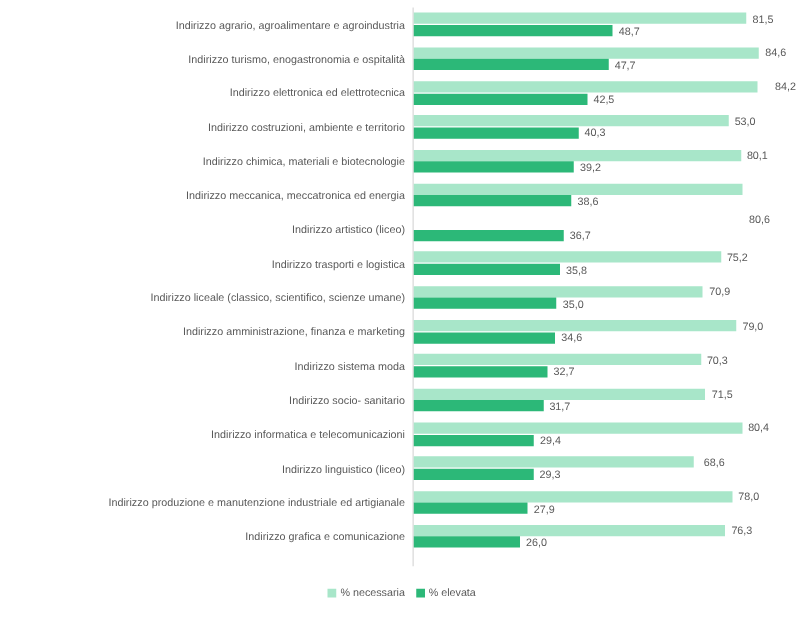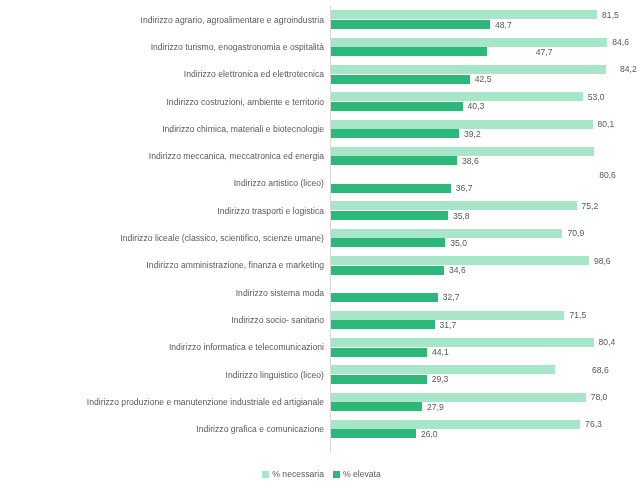--- a/index.html
+++ b/index.html
@@ -150,21 +150,21 @@
         </div>
         <div class="row">
           <div class="cat-label">Indirizzo turismo, enogastronomia e ospitalità</div>
           <div class="bars">
             <div class="bar-wrap light">
               <div class="bar" style="width: 276.219px; background: rgb(168, 230, 201);"></div>
               <div class="bar-value" style="left: 276.219px;">84,6</div>
             </div>
             <div class="bar-wrap dark">
               <div class="bar" style="width: 155.74px; background: rgb(44, 184, 120);"></div>
-              <div class="bar-value" style="left: 155.74px; margin-left: 44px;">47,7</div>
+              <div class="bar-value" style="left: 155.74px;">47,7</div>
             </div>
           </div>
         </div>
         <div class="row">
           <div class="cat-label">Indirizzo elettronica ed elettrotecnica</div>
           <div class="bars">
             <div class="bar-wrap light">
               <div class="bar" style="width: 274.913px; background: rgb(168, 230, 201);"></div>
               <div class="bar-value" style="left: 257px; padding-left: 32px;">84,2</div>
             </div>
@@ -246,31 +246,35 @@
               <div class="bar" style="width: 114.275px; background: rgb(44, 184, 120);"></div>
               <div class="bar-value" style="left: 114.275px;">35,0</div>
             </div>
           </div>
         </div>
         <div class="row">
           <div class="cat-label">Indirizzo amministrazione, finanza e marketing</div>
           <div class="bars">
             <div class="bar-wrap light">
               <div class="bar" style="width: 257.935px; background: rgb(168, 230, 201);"></div>
-              <div class="bar-value" style="left: 257.935px;">98,6</div>
+              <div class="bar-value" style="left: 257.935px;">79,0</div>
             </div>
             <div class="bar-wrap dark">
               <div class="bar" style="width: 112.969px; background: rgb(44, 184, 120);"></div>
               <div class="bar-value" style="left: 112.969px;">34,6</div>
             </div>
           </div>
         </div>
         <div class="row">
           <div class="cat-label">Indirizzo sistema moda</div>
           <div class="bars">
+            <div class="bar-wrap light">
+              <div class="bar" style="width: 229.53px; background: rgb(168, 230, 201);"></div>
+              <div class="bar-value" style="left: 229.53px;">70,3</div>
+            </div>
             <div class="bar-wrap dark">
               <div class="bar" style="width: 106.766px; background: rgb(44, 184, 120);"></div>
               <div class="bar-value" style="left: 106.766px;">32,7</div>
             </div>
           </div>
         </div>
         <div class="row">
           <div class="cat-label">Indirizzo socio- sanitario</div>
           <div class="bars">
             <div class="bar-wrap light">
@@ -285,30 +289,30 @@
         </div>
         <div class="row">
           <div class="cat-label">Indirizzo informatica e telecomunicazioni</div>
           <div class="bars">
             <div class="bar-wrap light">
               <div class="bar" style="width: 262.506px; background: rgb(168, 230, 201);"></div>
               <div class="bar-value" style="left: 262.506px;">80,4</div>
             </div>
             <div class="bar-wrap dark">
               <div class="bar" style="width: 95.991px; background: rgb(44, 184, 120);"></div>
-              <div class="bar-value" style="left: 95.991px;">44,1</div>
+              <div class="bar-value" style="left: 95.991px;">29,4</div>
             </div>
           </div>
         </div>
         <div class="row">
           <div class="cat-label">Indirizzo linguistico (liceo)</div>
           <div class="bars">
             <div class="bar-wrap light">
               <div class="bar" style="width: 223.979px; background: rgb(168, 230, 201);"></div>
-              <div class="bar-value" style="left: 241px; padding-left: 20px;">68,6</div>
+              <div class="bar-value" style="left: 212px; padding-left: 20px;">68,6</div>
             </div>
             <div class="bar-wrap dark">
               <div class="bar" style="width: 95.6645px; background: rgb(44, 184, 120);"></div>
               <div class="bar-value" style="left: 95.6645px;">29,3</div>
             </div>
           </div>
         </div>
         <div class="row">
           <div class="cat-label">Indirizzo produzione e manutenzione industriale ed artigianale</div>
           <div class="bars">

